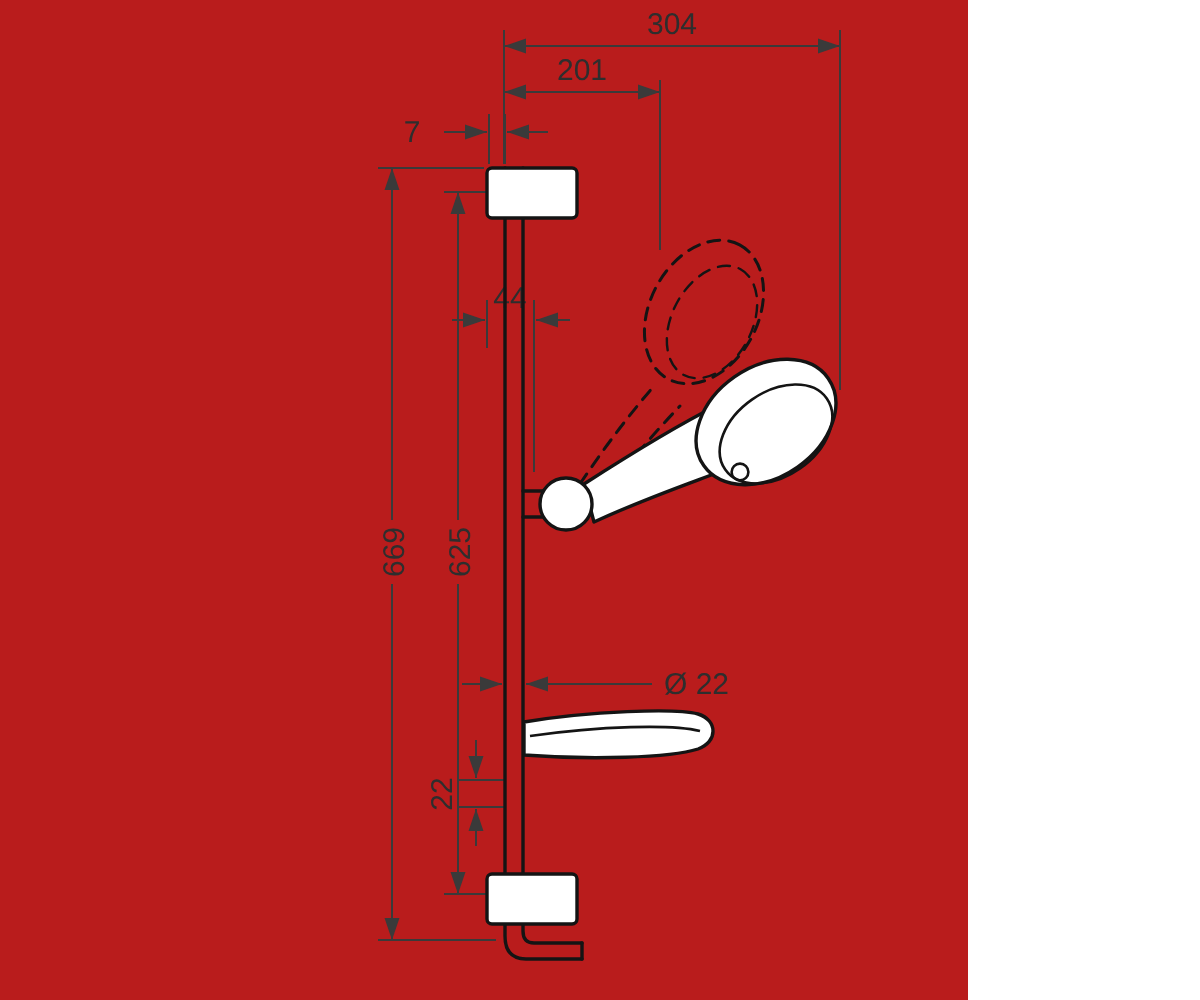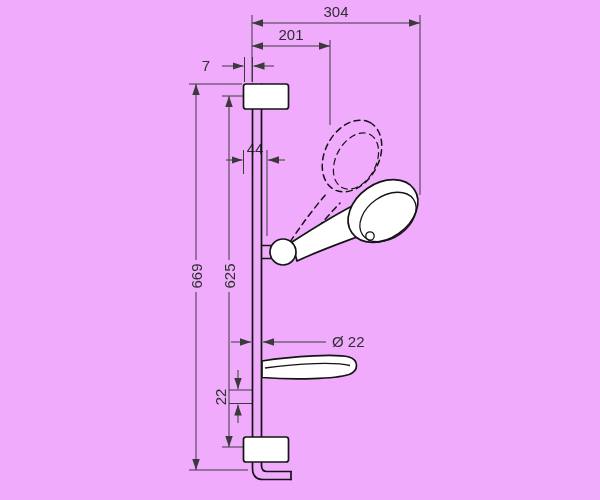--- a/index.html
+++ b/index.html
@@ -1,16 +1,16 @@
 <!DOCTYPE html>
 <html><head>
 <meta charset="utf-8">
 <style>
   html,body{margin:0;padding:0;background:#ffffff;}
-  .stage{width:600px;height:500px;position:relative;background:#f0abfc;overflow:hidden;}
+  .stage{width:484px;height:500px;position:relative;background:#b91c1c;overflow:hidden;}
   svg{display:block;}
   .dim{stroke:#3a3a3a;stroke-width:1;fill:none;}
   .part{stroke:#141414;stroke-width:1.7;fill:#ffffff;stroke-linejoin:round;stroke-linecap:round;}
   .part-open{stroke:#141414;stroke-width:1.7;fill:none;stroke-linecap:round;}
   .detail{stroke:#141414;stroke-width:1.3;fill:none;}
   .dashed{stroke:#141414;stroke-width:1.5;fill:none;stroke-dasharray:6 4.5;stroke-linecap:round;}
   text{font-family:"Liberation Sans","DejaVu Sans",sans-serif;font-size:15px;fill:#2e2e2e;}
 </style>
 </head>
 <body>

